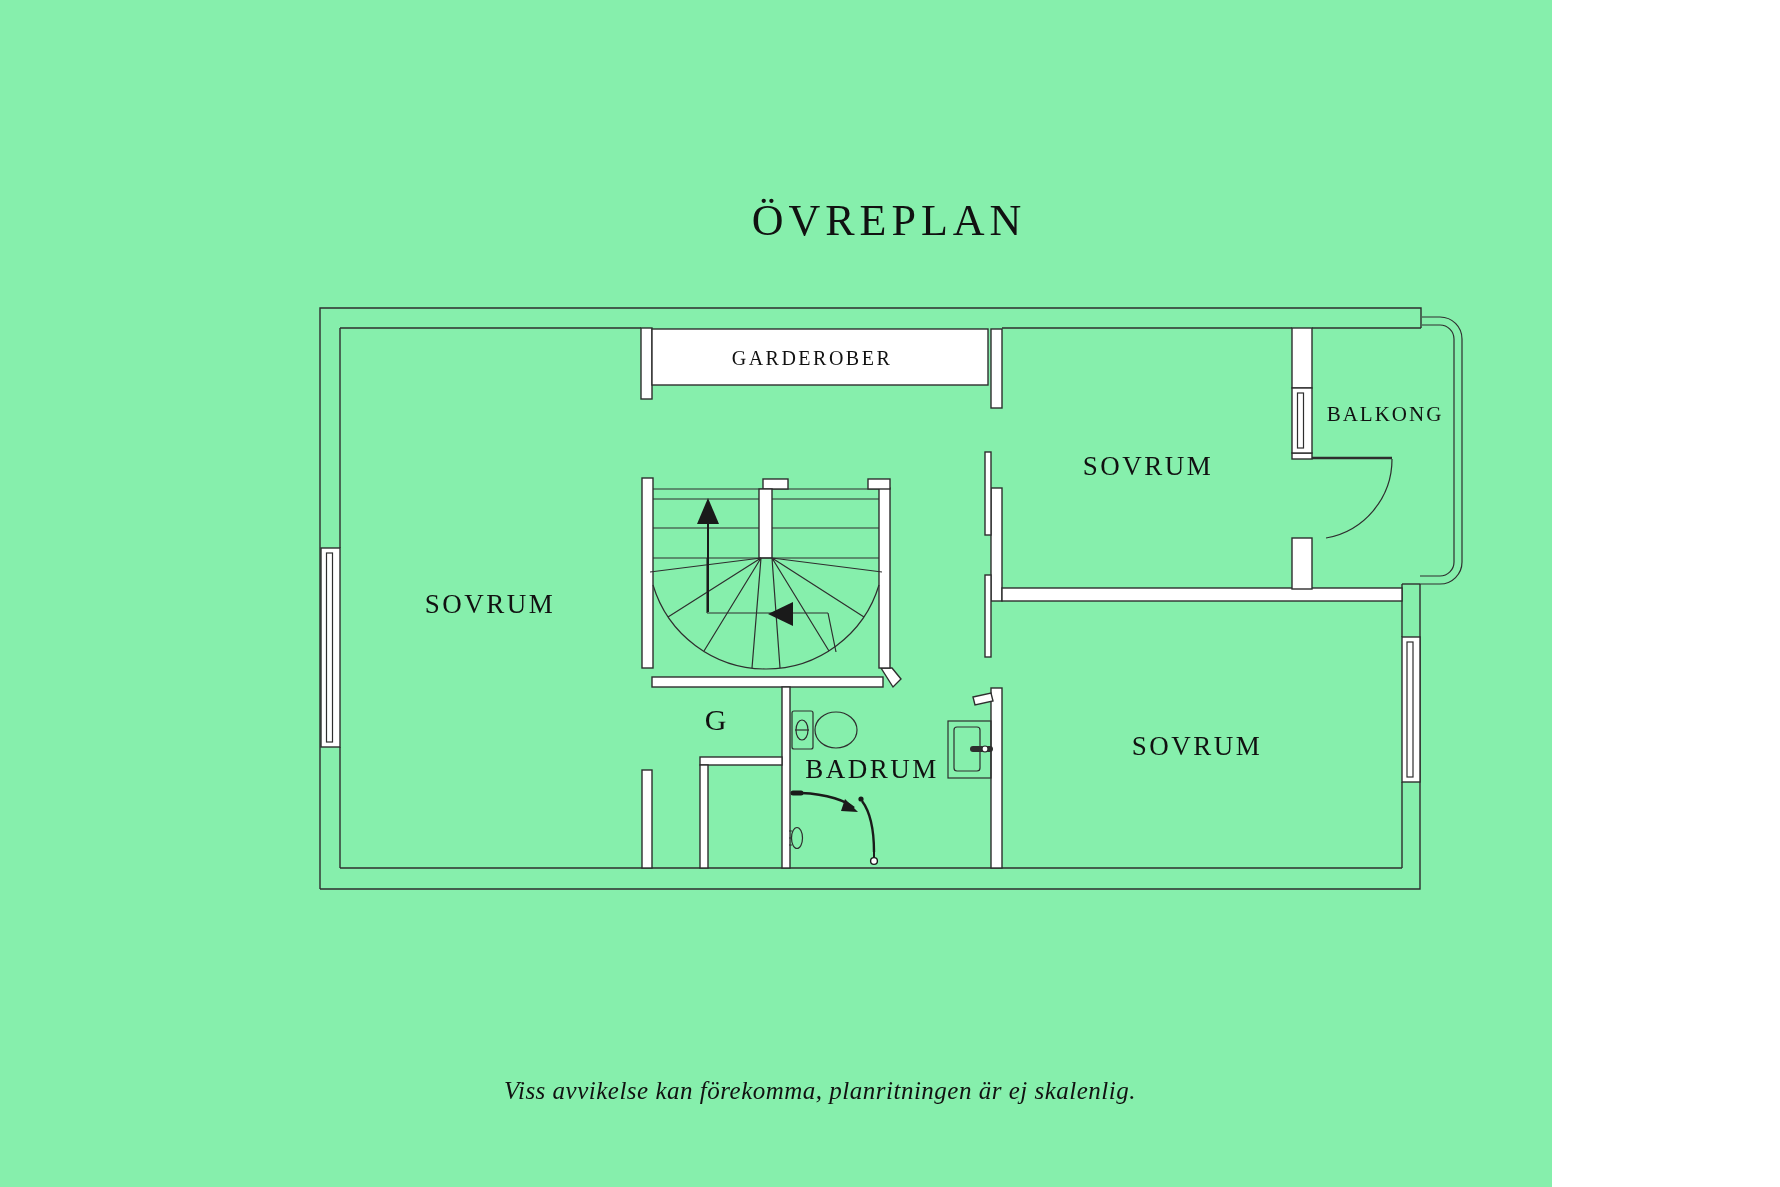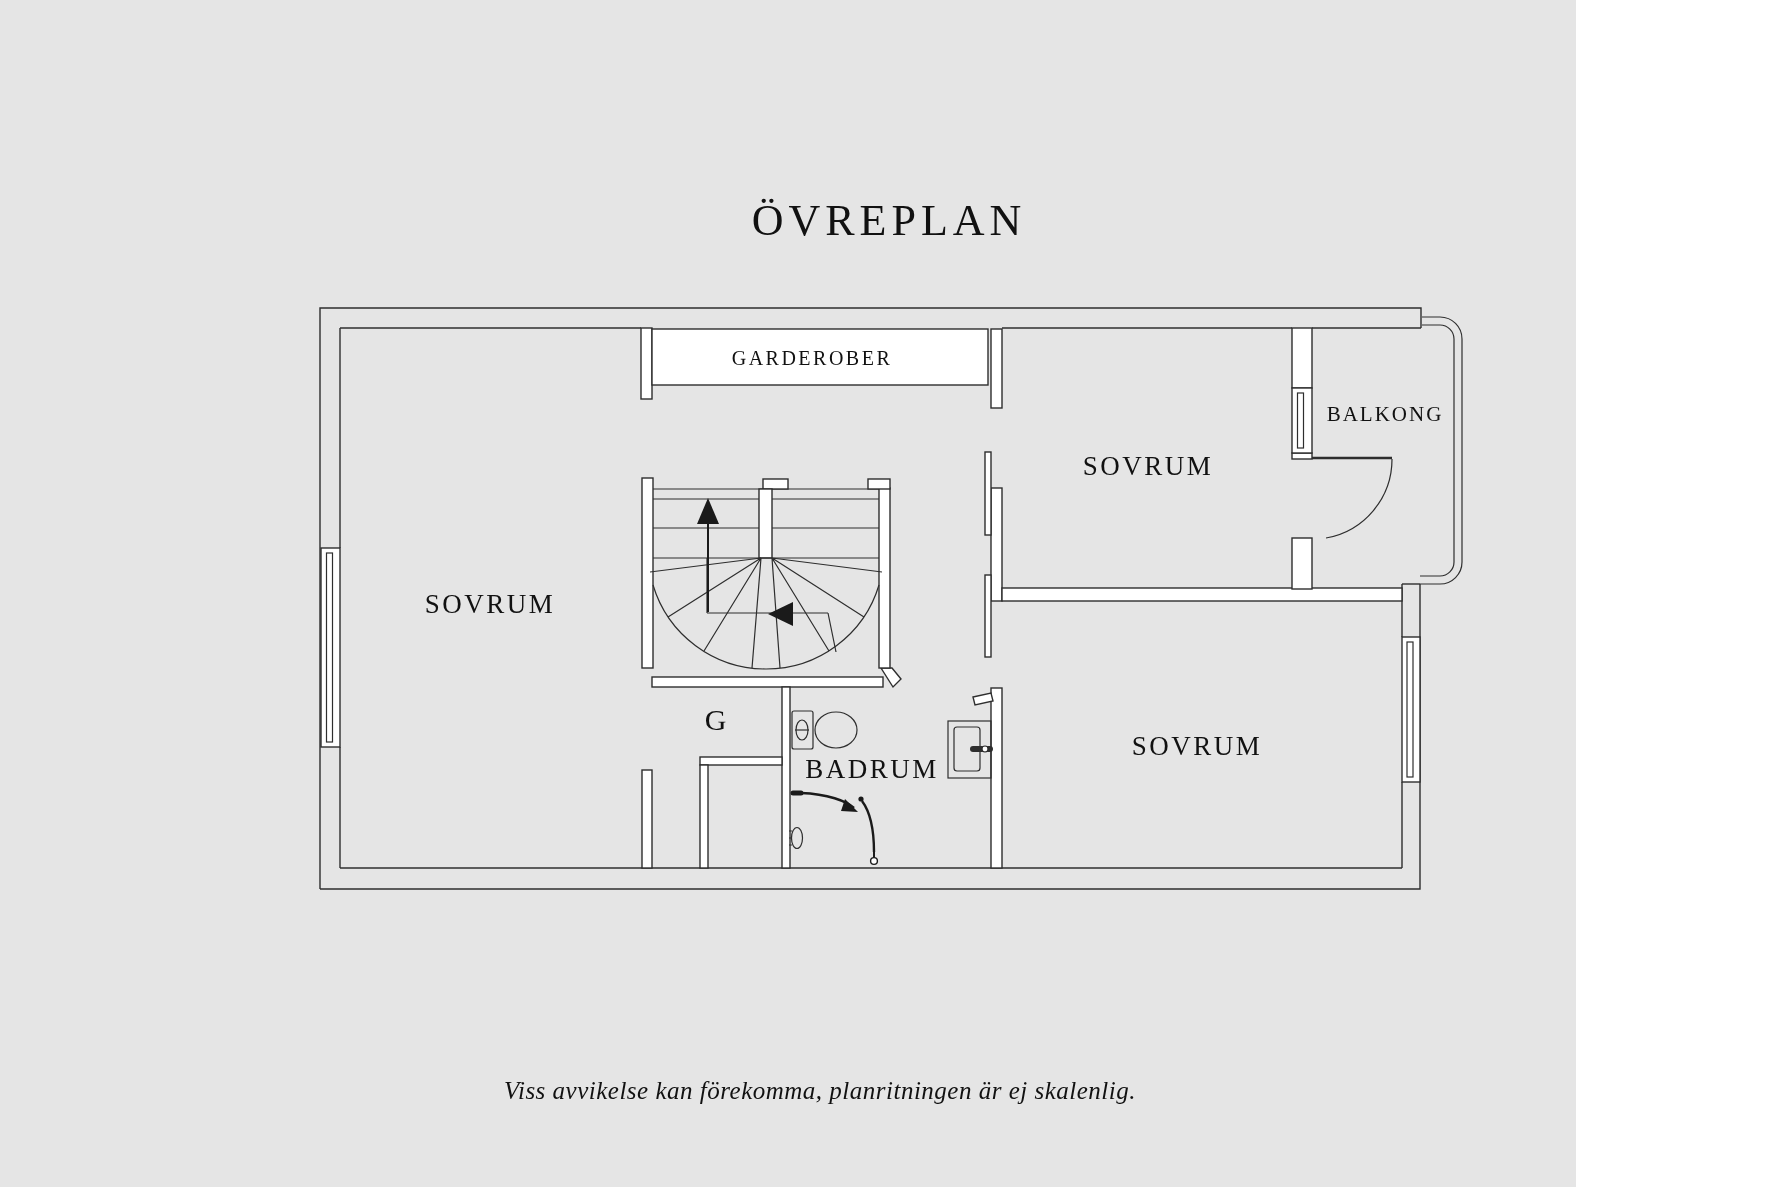--- a/index.html
+++ b/index.html
@@ -1,17 +1,17 @@
 <!DOCTYPE html>
 <html><head>
 <meta charset="utf-8">
 <style>
   html,body{margin:0;padding:0;background:#ffffff;}
-  .stage{position:relative;width:1552px;height:1187px;background:#e5e5e5;overflow:hidden;
-         font-family:"Liberation Serif","DejaVu Serif",serif;padding-left:24px;}
+  .stage{position:relative;width:1552px;height:1187px;background:#86efac;overflow:hidden;
+         font-family:"Liberation Serif","DejaVu Serif",serif;}
   svg{position:absolute;inset:0;display:block;}
   text{fill:#111111;font-family:"Liberation Serif","DejaVu Serif",serif;}
   .t-title{font-size:44px;letter-spacing:5px;}
   .t-room{font-size:27px;letter-spacing:2.5px;}
   .t-small{font-size:20px;letter-spacing:2.5px;}
   .t-balk{font-size:21px;letter-spacing:2px;}
   .t-g{font-size:30px;letter-spacing:1px;}
   .t-foot{font-size:25px;font-style:italic;letter-spacing:0.5px;}
   .ln{stroke:#2e2e2e;stroke-width:1.4;fill:none;}
   .wall{stroke:#2e2e2e;stroke-width:1.4;fill:#ffffff;}

